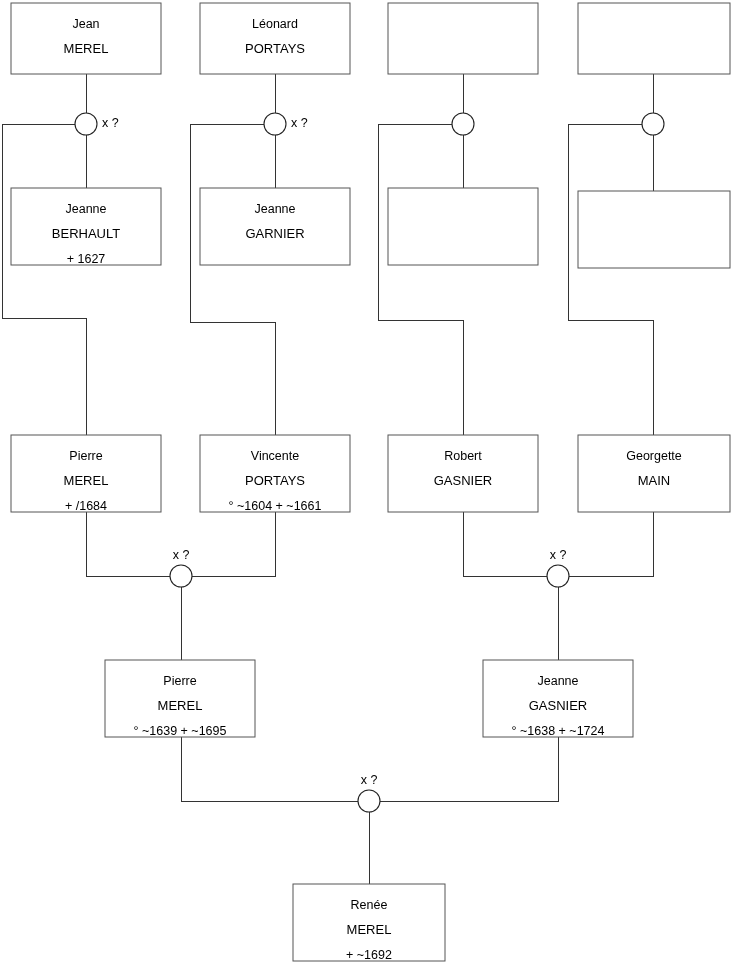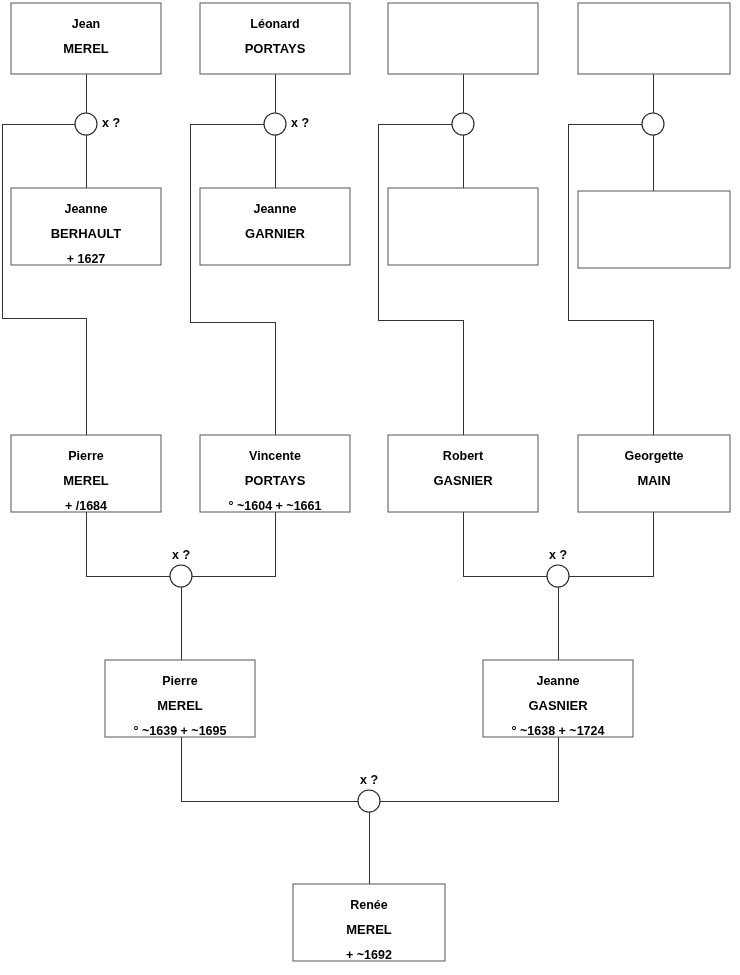--- a/index.html
+++ b/index.html
@@ -9,21 +9,20 @@
   }
   body {
     font-family: "Liberation Sans", sans-serif;
   }
   #chart-root {
     position: relative;
     width: 740px;
     height: 975px;
     background: #ffffff;
     overflow: hidden;
-    font-weight: bold;
   }
   svg#tree-svg {
     position: absolute;
     left: 0;
     top: 0;
     width: 740px;
     height: 975px;
     display: block;
   }
   .person-box {

